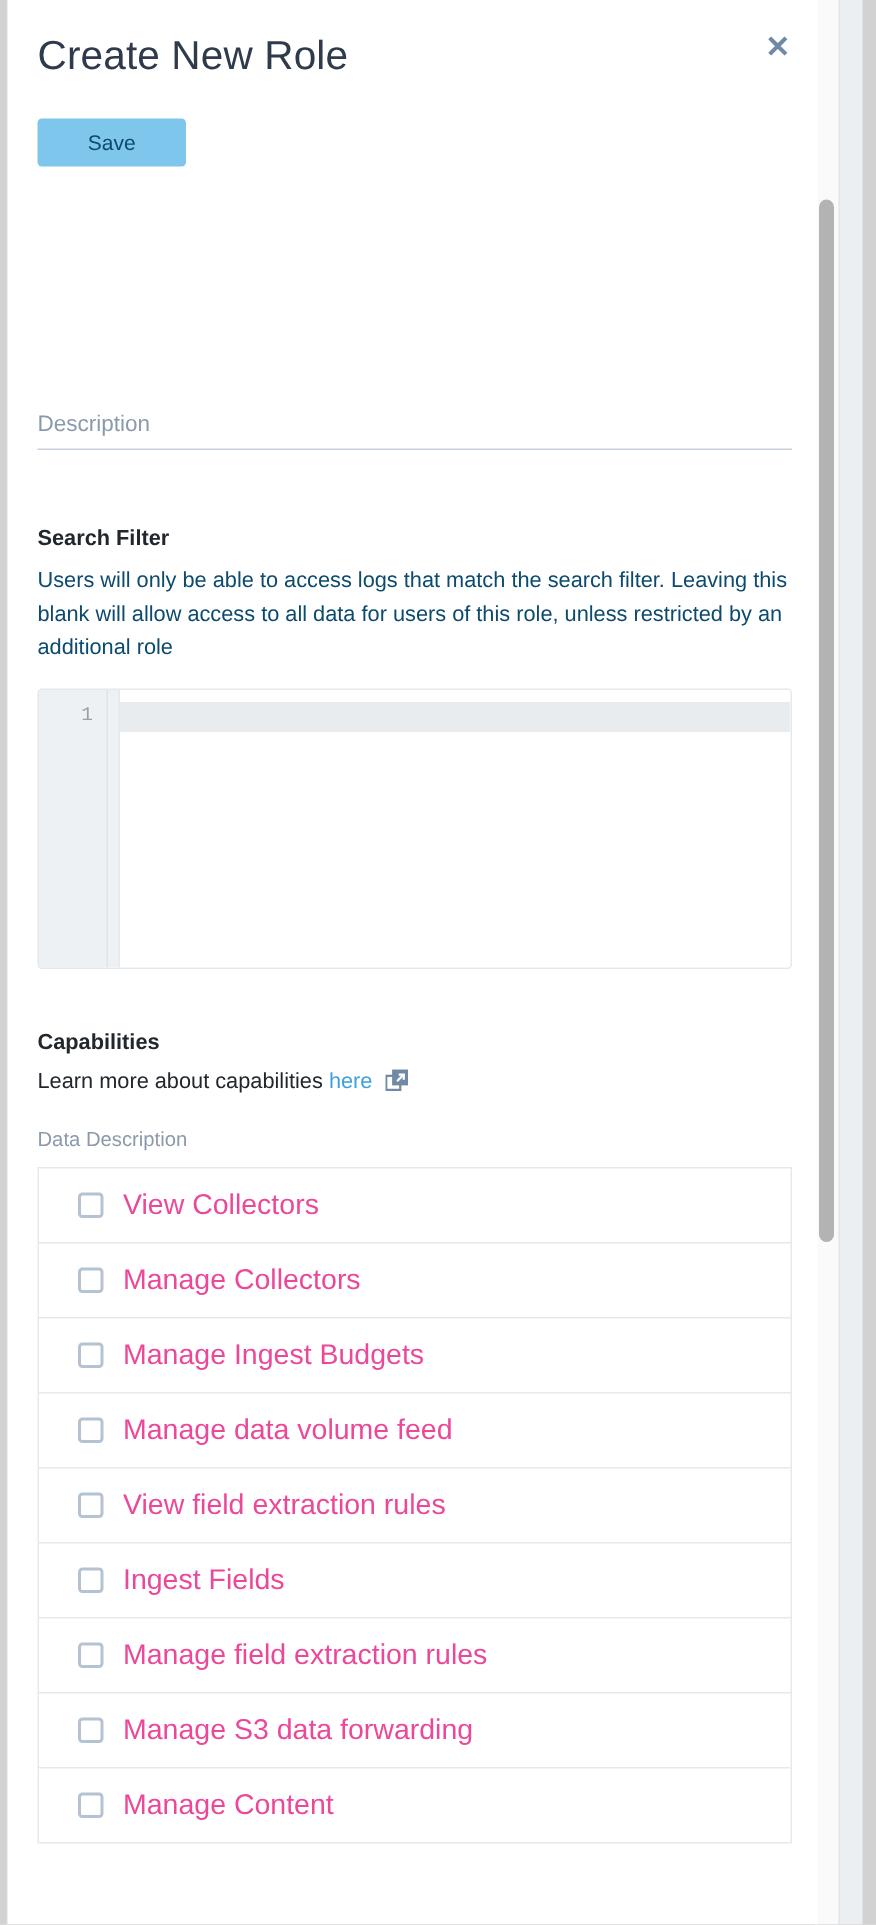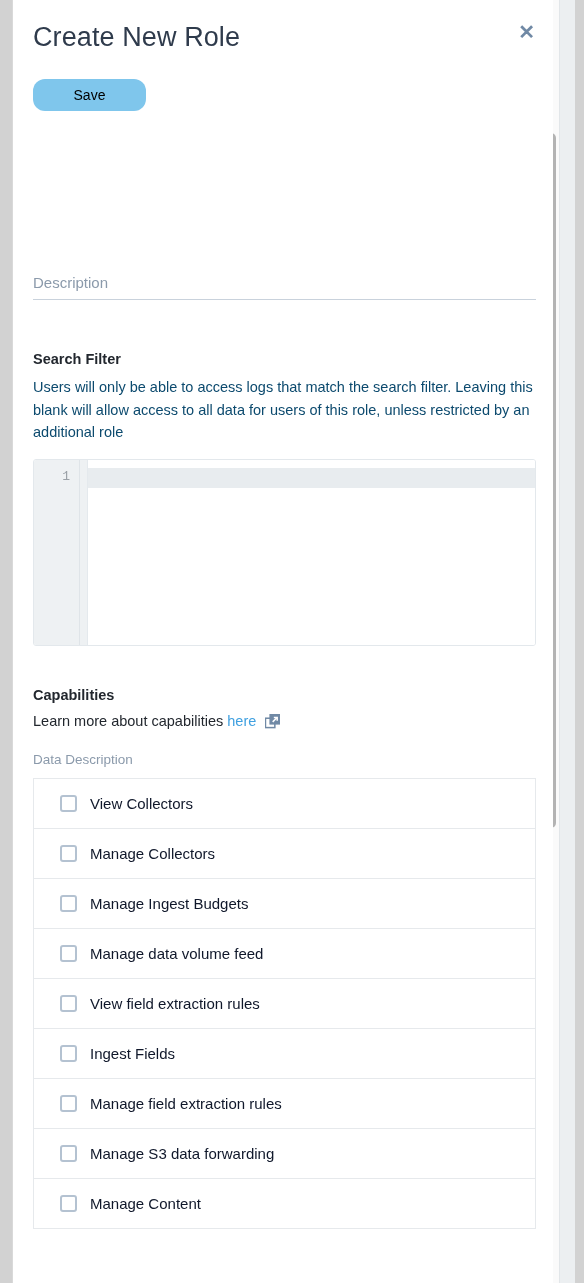--- a/index.html
+++ b/index.html
@@ -33,21 +33,21 @@
     border-left: 1px solid #ececec;
   }
   .scroll-thumb {
     position: absolute; right: 28px; top: 133px; width: 10px; height: 695px;
     background: #b3b3b3;
     border-radius: 5px;
   }
 
   
   .panel {
-    position: absolute; top: 0; left: 12px;
+    position: absolute; top: 0; left: 4px;
     width: 541px; height: 1283px;
     background: #ffffff;
     border-left: 1px solid #d9d9d9;
     overflow: hidden;
   }
 
   
   .title {
     position: absolute; top: 22px; left: 20px;
     font-size: 27px; font-weight: 300; color: #2f3b4c;
@@ -55,23 +55,23 @@
   }
   .close-btn {
     position: absolute; top: 22px; right: 18px;
     font-size: 20px; font-weight: bold; color: #7089a5;
     line-height: 20px; cursor: pointer;
     font-family: "Liberation Sans", sans-serif;
   }
 
   .save-btn {
     position: absolute; top: 79px; left: 20px;
-    width: 113px; height: 32px;
-    background: #7fc6ec; color: #000000;
-    border: none; border-radius: 12px;
+    width: 99px; height: 32px;
+    background: #7fc6ec; color: #0c4a6e;
+    border: none; border-radius: 3px;
     font-size: 14px; font-family: "Liberation Sans", sans-serif;
     cursor: pointer;
   }
 
   
   .field { position: absolute; left: 20px; width: 503px; }
   .field .fx {
     width: 100%; border: none; outline: none;
     border-bottom: 1px solid #c9d2dc;
     font-size: 15px; color: #2f3b4c;
@@ -148,21 +148,21 @@
     height: 50px; display: flex; align-items: center;
     border-bottom: 1px solid #e6e9ec;
     padding-left: 26px;
     cursor: pointer;
   }
   .cbox {
     width: 17px; height: 17px; flex: none;
     border: 2px solid #b4c2d1; border-radius: 3px;
     background: #ffffff; margin-right: 13px;
   }
-  .cap-label { font-size: 15px; color: #0f172a; }
+  .cap-label { font-size: 19px; color: #ec4899; }
 </style>
 </head>
 <body>
 
 <div id="root">
 
   <div class="outer-edge"></div>
   <div class="pale-strip"></div>
   <div class="scroll-track"></div>
   <div class="scroll-thumb"></div>

